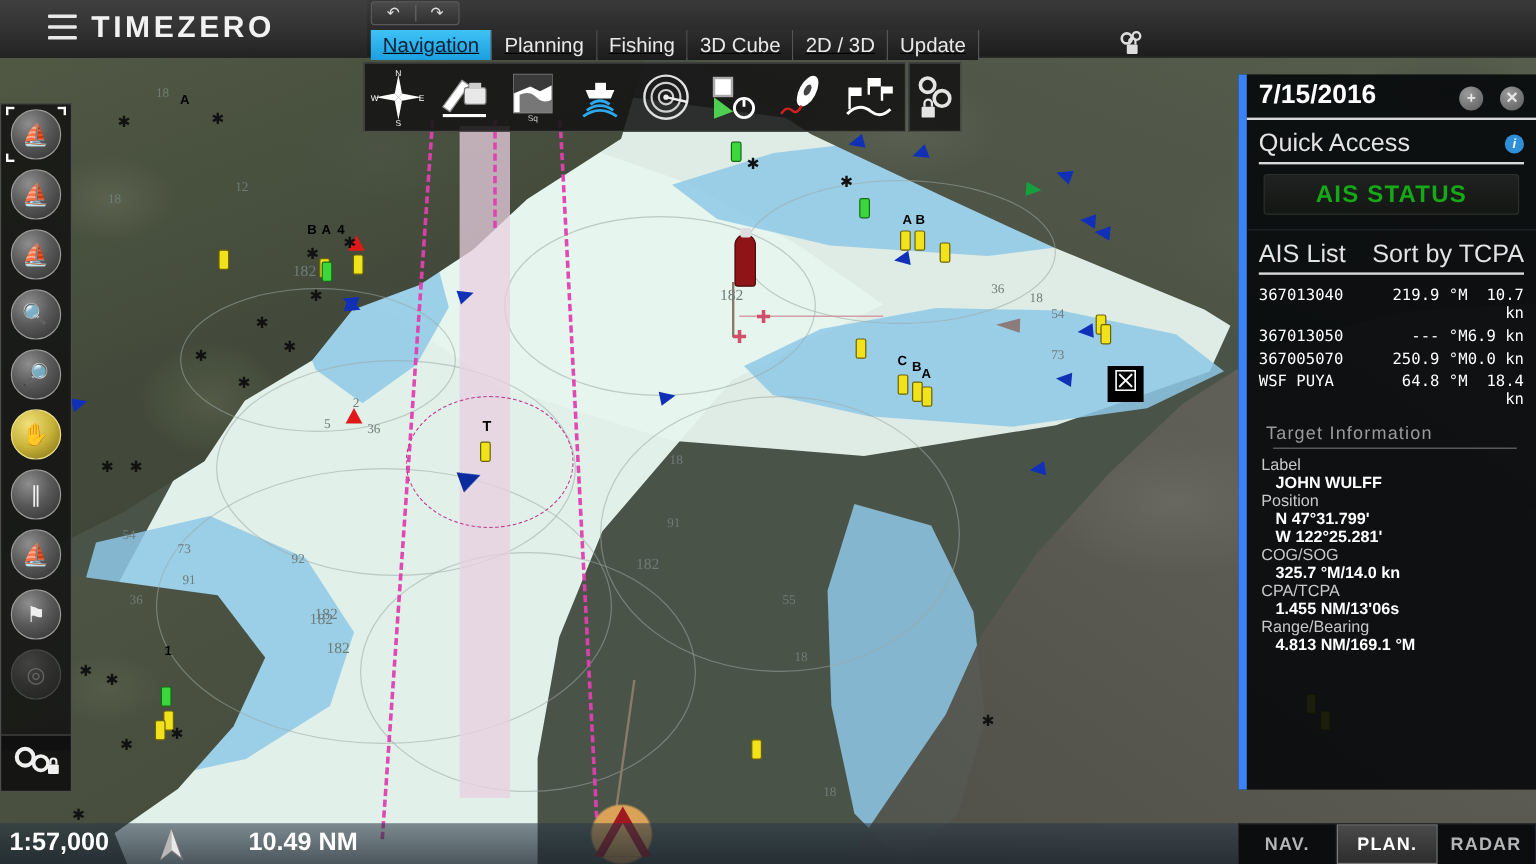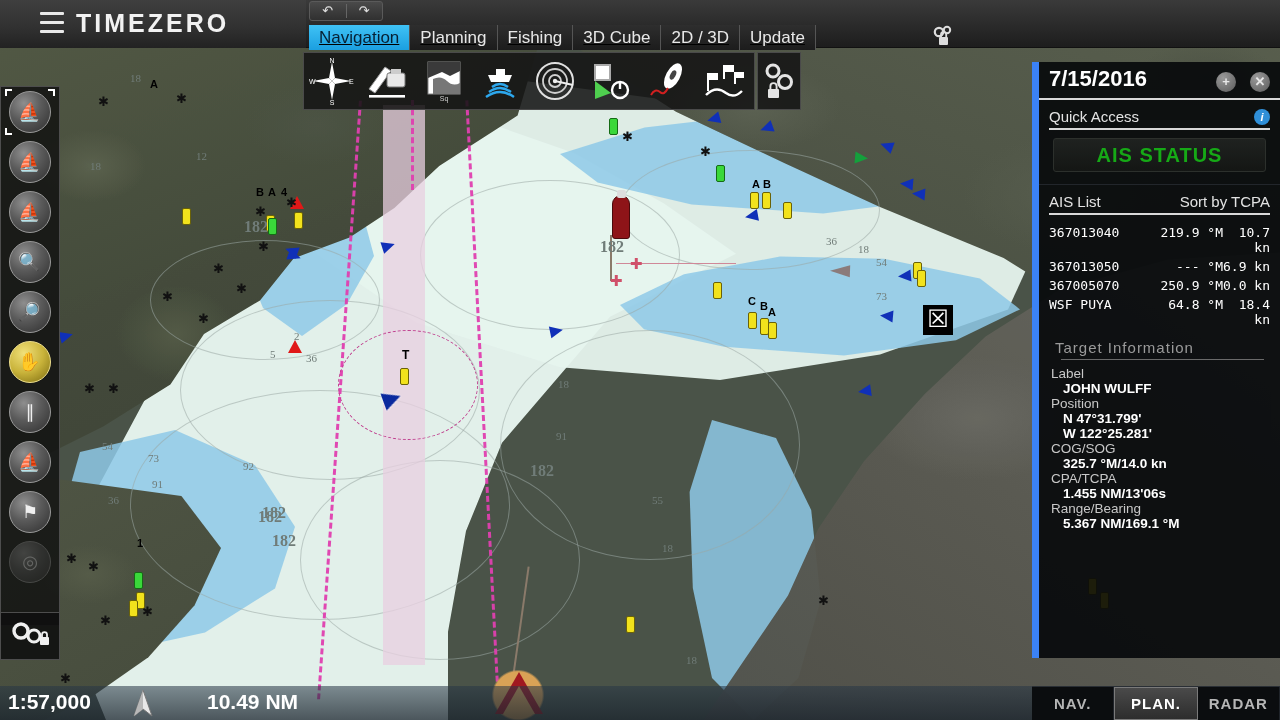--- a/index.html
+++ b/index.html
@@ -108,21 +108,21 @@
     position:absolute; left:383px; top:105px; width:42px; height:560px;
     background:#e8cfe0; opacity:0.75;
   }
 
   
   .routeline { position:absolute; background:#8a7a6a; }
 
   
   .sound { position:absolute; color:#707c78; font-size:11px;
     font-family:"Liberation Serif", serif; }
-  .sound.big { font-size:16px;font-weight:bold; }
+  .sound.big { font-size:13px; }
 
   
   .ais {
     position:absolute; width:0; height:0;
     border-left:13px solid #1030b8;
     border-top:6px solid transparent;
     border-bottom:6px solid transparent;
   }
   .ais.g { border-left-color:#14a03c; }
   .ais.gray { border-left-color:#8b7b7b; }
@@ -284,21 +284,21 @@
     border-bottom:2px solid #d8d8d8;
   }
   .rp-icobtn {
     position:absolute; top:10px; width:20px; height:20px; border-radius:50%;
     background:radial-gradient(circle at 35% 30%, #9a9a9a, #5a5a5a);
     color:#e8e8e8; font-size:13px; line-height:20px; text-align:center;
     cursor:pointer;
   }
   .rp-section { padding:8px 10px 4px 10px; }
   .rp-hdrow { display:flex; justify-content:space-between; align-items:center; }
-  .rp-hd { color:#e3e3e3; font-size:15px; }
+  .rp-hd { color:#e3e3e3; font-size:21px; }
   .rp-rule { height:2px; background:#d8d8d8; margin:3px 0 8px 0; }
   #info-icon { width:16px; height:16px; border-radius:50%;
     background:#2f8fd8; color:#fff; font-size:11px; font-weight:bold;
     text-align:center; line-height:16px; font-style:italic; }
   #ais-status-btn {
     margin:2px 4px 8px 4px; height:34px;
     background:linear-gradient(180deg,#1f2220,#141614);
     border:1px solid #2c302c; border-radius:3px;
     color:#16a916; font-size:20px; font-weight:bold; letter-spacing:1px;
     display:flex; align-items:center; justify-content:center; cursor:pointer;
@@ -715,21 +715,21 @@
           <div class="ti-key">Label</div>
           <div class="ti-val">JOHN WULFF</div>
           <div class="ti-key">Position</div>
           <div class="ti-val">N 47°31.799'</div>
           <div class="ti-val">W 122°25.281'</div>
           <div class="ti-key">COG/SOG</div>
           <div class="ti-val">325.7 °M/14.0 kn</div>
           <div class="ti-key">CPA/TCPA</div>
           <div class="ti-val">1.455 NM/13'06s</div>
           <div class="ti-key">Range/Bearing</div>
-          <div class="ti-val">5.367 NM/169.1 °M</div>
+          <div class="ti-val">4.813 NM/169.1 °M</div>
         </div>
     </div>
   </div>
 
   <div id="bottombar">
     <div id="scaletxt">1:57,000</div>
     <div id="northarrow">
       <svg width="26" height="30" viewBox="0 0 26 30">
         <polygon points="13,2 22,28 13,21 4,28" fill="#e8e8e8" stroke="#777" stroke-width="1"></polygon>
         <polygon points="13,2 13,21 4,28" fill="#b8b8b8"></polygon>

